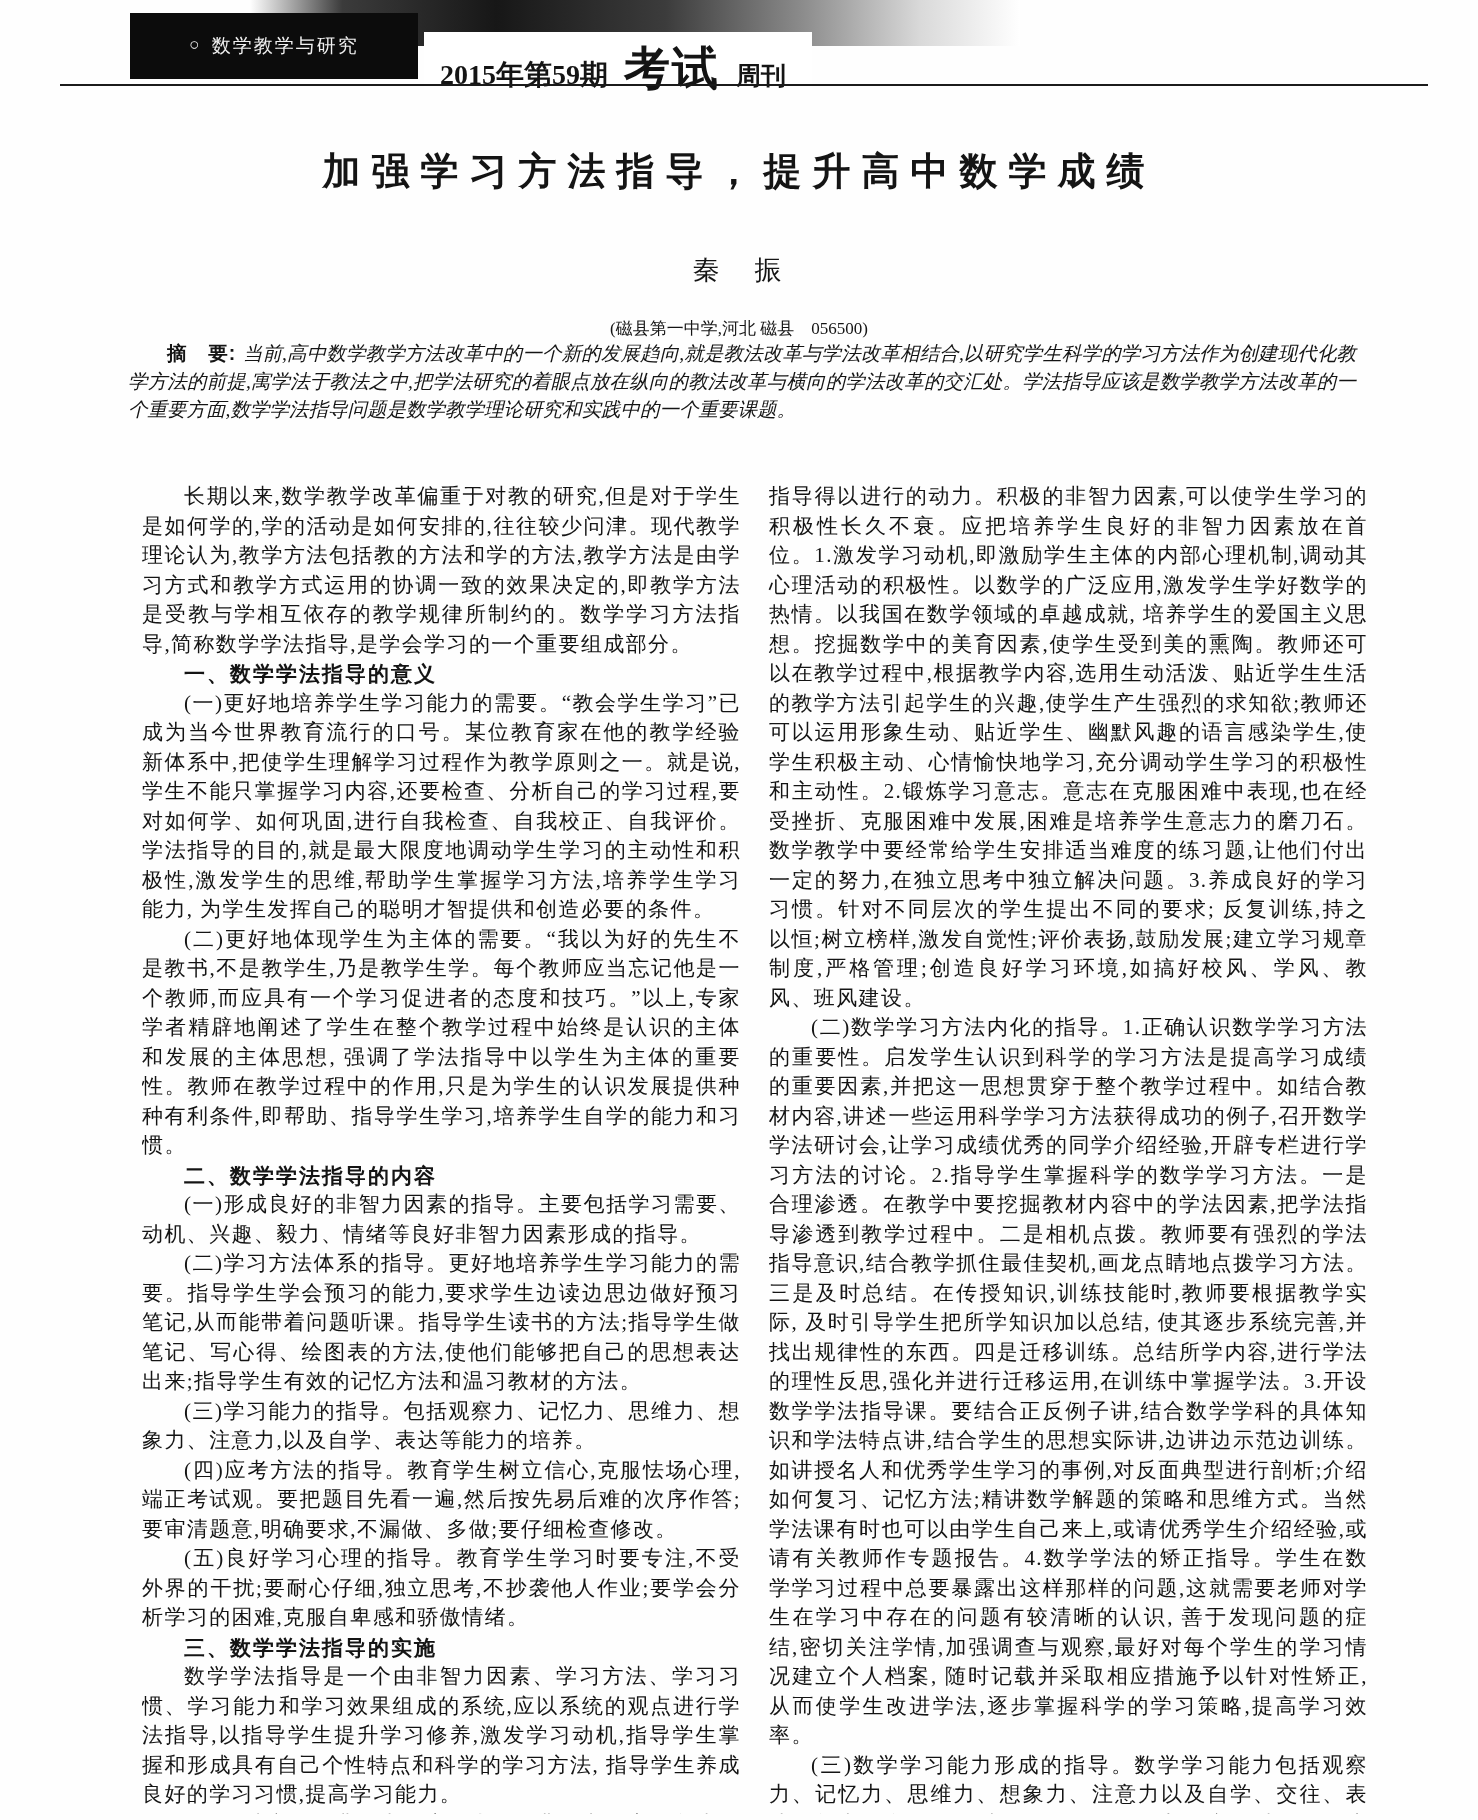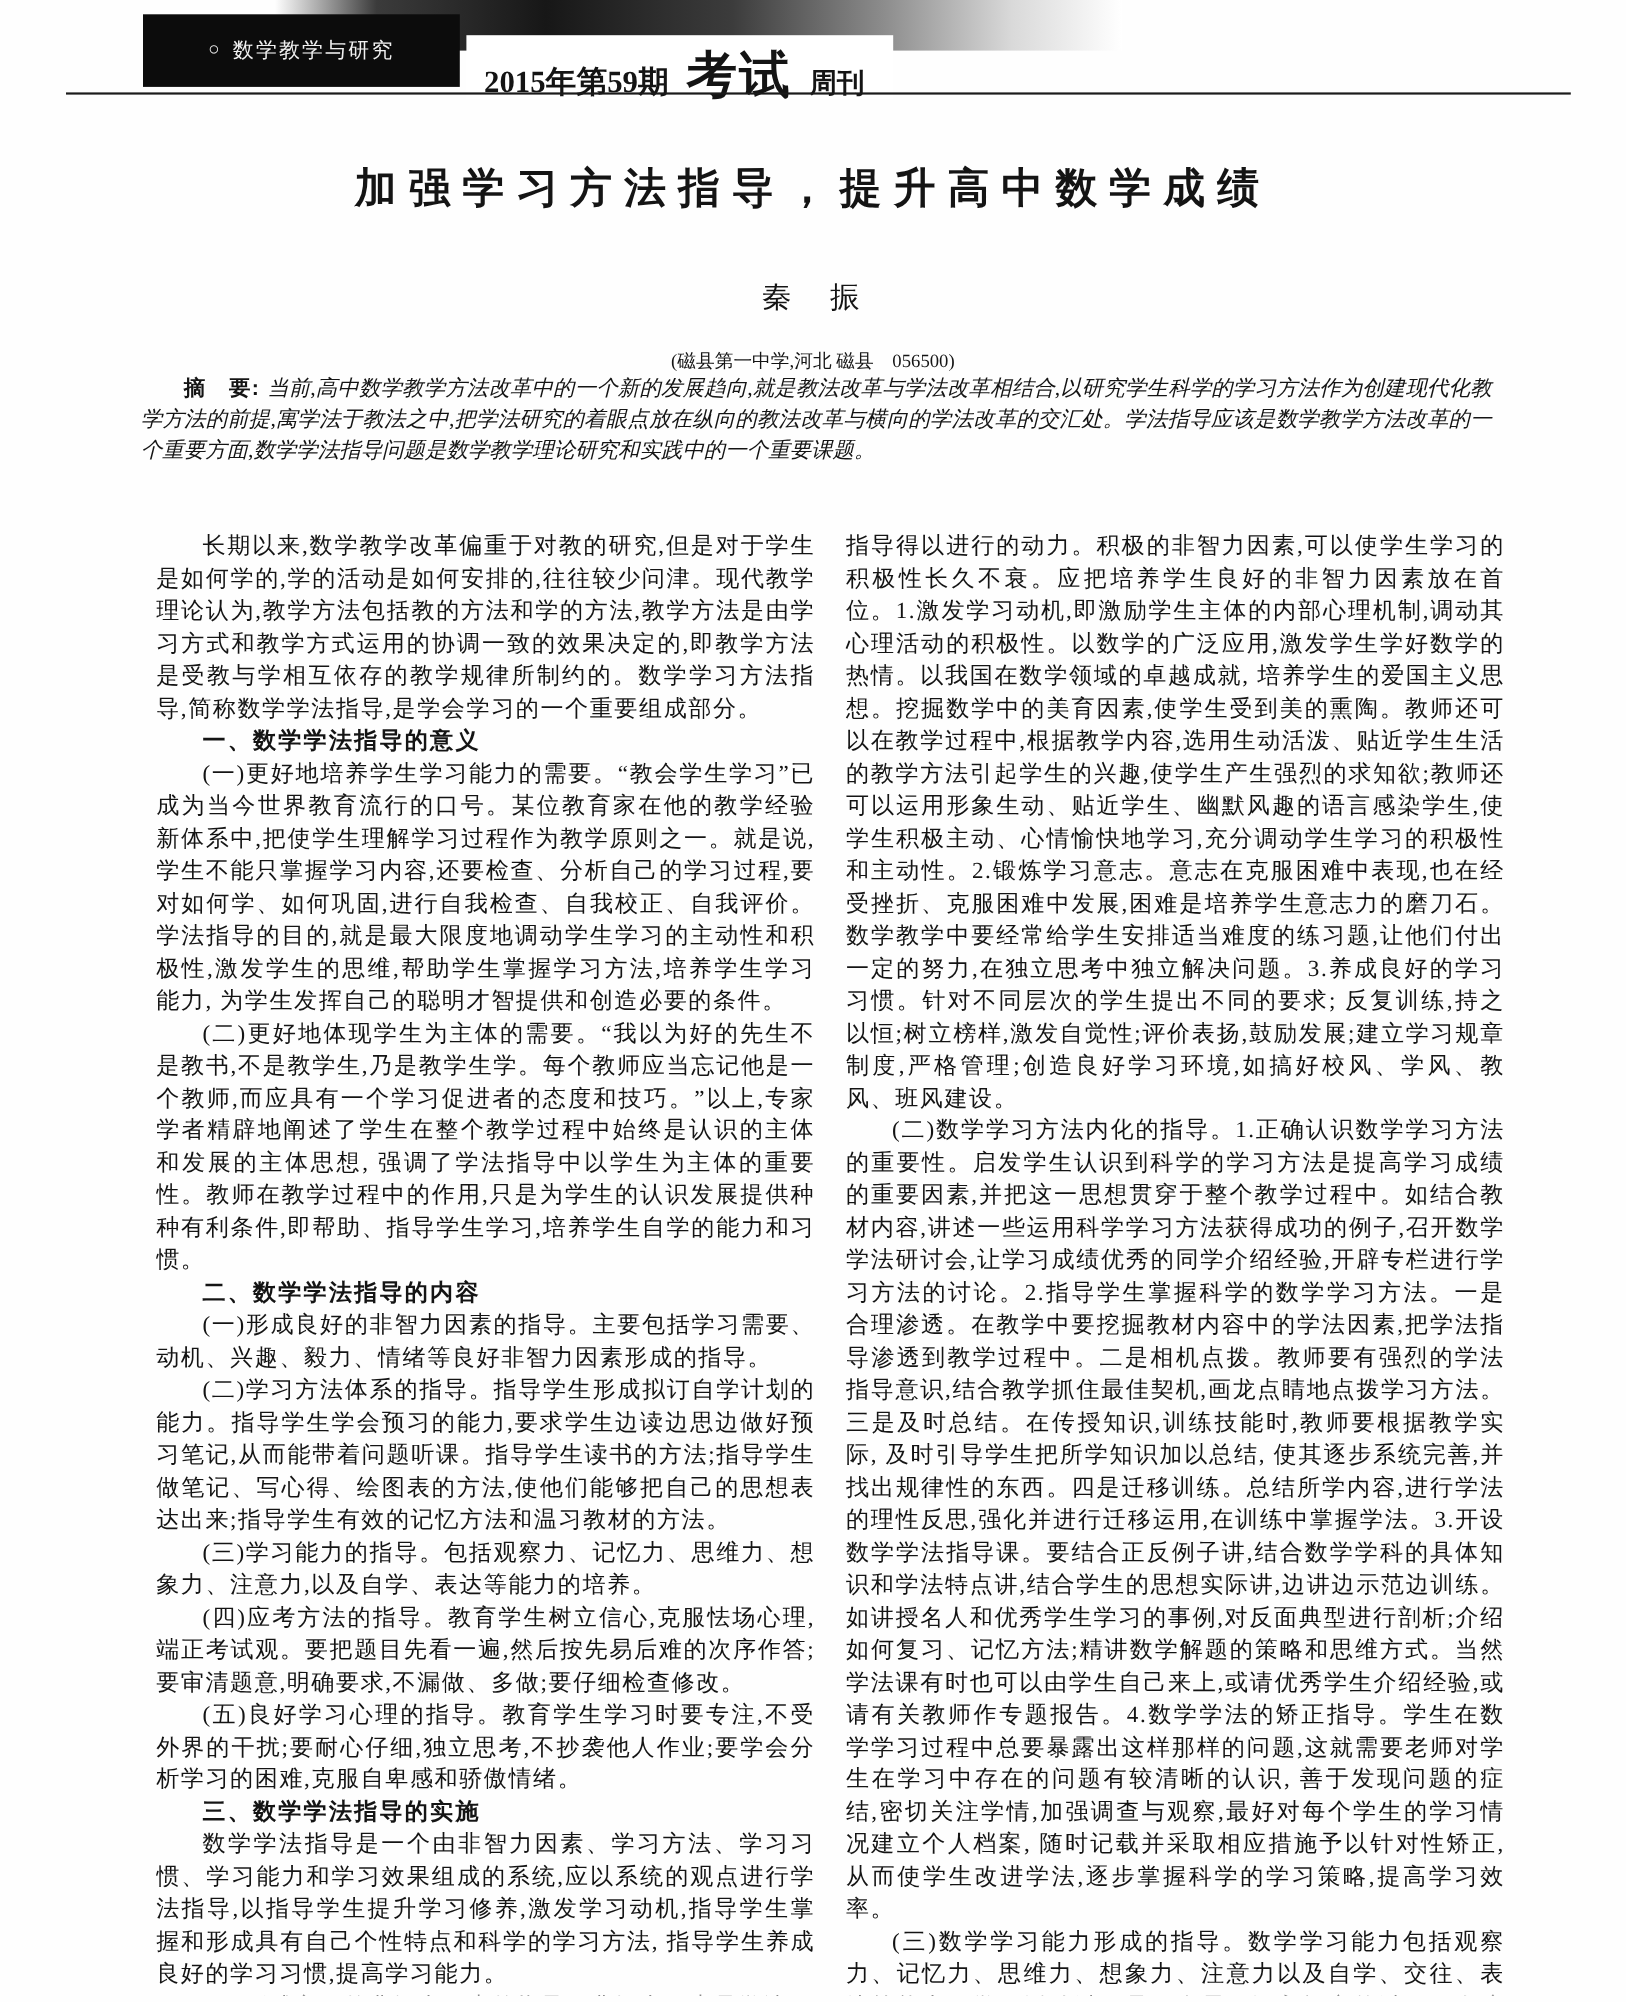--- a/index.html
+++ b/index.html
@@ -104,21 +104,21 @@
   </div>
 
   <div class="columns">
     <div class="col">
         <p class="para">长期以来,数学教学改革偏重于对教的研究,但是对于学生是如何学的,学的活动是如何安排的,往往较少问津。现代教学理论认为,教学方法包括教的方法和学的方法,教学方法是由学习方式和教学方式运用的协调一致的效果决定的,即教学方法是受教与学相互依存的教学规律所制约的。数学学习方法指导,简称数学学法指导,是学会学习的一个重要组成部分。</p>
         <p class="sec-head">一、数学学法指导的意义</p>
         <p class="para">(一)更好地培养学生学习能力的需要。“教会学生学习”已成为当今世界教育流行的口号。某位教育家在他的教学经验新体系中,把使学生理解学习过程作为教学原则之一。就是说,学生不能只掌握学习内容,还要检查、分析自己的学习过程,要对如何学、如何巩固,进行自我检查、自我校正、自我评价。学法指导的目的,就是最大限度地调动学生学习的主动性和积极性,激发学生的思维,帮助学生掌握学习方法,培养学生学习能力, 为学生发挥自己的聪明才智提供和创造必要的条件。</p>
         <p class="para">(二)更好地体现学生为主体的需要。“我以为好的先生不是教书,不是教学生,乃是教学生学。每个教师应当忘记他是一个教师,而应具有一个学习促进者的态度和技巧。”以上,专家学者精辟地阐述了学生在整个教学过程中始终是认识的主体和发展的主体思想, 强调了学法指导中以学生为主体的重要性。教师在教学过程中的作用,只是为学生的认识发展提供种种有利条件,即帮助、指导学生学习,培养学生自学的能力和习惯。</p>
         <p class="sec-head">二、数学学法指导的内容</p>
         <p class="para">(一)形成良好的非智力因素的指导。主要包括学习需要、动机、兴趣、毅力、情绪等良好非智力因素形成的指导。</p>
-        <p class="para">(二)学习方法体系的指导。指导学生形成拟订自学计划的能力。指导学生学会预习的能力,要求学生边读边思边做好预习笔记,从而能带着问题听课。指导学生读书的方法;指导学生做笔记、写心得、绘图表的方法,使他们能够把自己的思想表达出来;指导学生有效的记忆方法和温习教材的方法。</p>
+        <p class="para">(二)学习方法体系的指导。更好地培养学生学习能力的需要。指导学生学会预习的能力,要求学生边读边思边做好预习笔记,从而能带着问题听课。指导学生读书的方法;指导学生做笔记、写心得、绘图表的方法,使他们能够把自己的思想表达出来;指导学生有效的记忆方法和温习教材的方法。</p>
         <p class="para">(三)学习能力的指导。包括观察力、记忆力、思维力、想象力、注意力,以及自学、表达等能力的培养。</p>
         <p class="para">(四)应考方法的指导。教育学生树立信心,克服怯场心理,端正考试观。要把题目先看一遍,然后按先易后难的次序作答;要审清题意,明确要求,不漏做、多做;要仔细检查修改。</p>
         <p class="para">(五)良好学习心理的指导。教育学生学习时要专注,不受外界的干扰;要耐心仔细,独立思考,不抄袭他人作业;要学会分析学习的困难,克服自卑感和骄傲情绪。</p>
         <p class="sec-head">三、数学学法指导的实施</p>
         <p class="para">数学学法指导是一个由非智力因素、学习方法、学习习惯、学习能力和学习效果组成的系统,应以系统的观点进行学法指导,以指导学生提升学习修养,激发学习动机,指导学生掌握和形成具有自己个性特点和科学的学习方法, 指导学生养成良好的学习习惯,提高学习能力。</p>
         <p class="para">(一)形成良好的非智力因素的指导。非智力因素是学法</p>
       </div>
     <div class="col">
         <p class="para noindent">指导得以进行的动力。积极的非智力因素,可以使学生学习的积极性长久不衰。应把培养学生良好的非智力因素放在首位。1.激发学习动机,即激励学生主体的内部心理机制,调动其心理活动的积极性。以数学的广泛应用,激发学生学好数学的热情。以我国在数学领域的卓越成就, 培养学生的爱国主义思想。挖掘数学中的美育因素,使学生受到美的熏陶。教师还可以在教学过程中,根据教学内容,选用生动活泼、贴近学生生活的教学方法引起学生的兴趣,使学生产生强烈的求知欲;教师还可以运用形象生动、贴近学生、幽默风趣的语言感染学生,使学生积极主动、心情愉快地学习,充分调动学生学习的积极性和主动性。2.锻炼学习意志。意志在克服困难中表现,也在经受挫折、克服困难中发展,困难是培养学生意志力的磨刀石。数学教学中要经常给学生安排适当难度的练习题,让他们付出一定的努力,在独立思考中独立解决问题。3.养成良好的学习习惯。针对不同层次的学生提出不同的要求; 反复训练,持之以恒;树立榜样,激发自觉性;评价表扬,鼓励发展;建立学习规章制度,严格管理;创造良好学习环境,如搞好校风、学风、教风、班风建设。</p>
         <p class="para">(二)数学学习方法内化的指导。1.正确认识数学学习方法的重要性。启发学生认识到科学的学习方法是提高学习成绩的重要因素,并把这一思想贯穿于整个教学过程中。如结合教材内容,讲述一些运用科学学习方法获得成功的例子,召开数学学法研讨会,让学习成绩优秀的同学介绍经验,开辟专栏进行学习方法的讨论。2.指导学生掌握科学的数学学习方法。一是合理渗透。在教学中要挖掘教材内容中的学法因素,把学法指导渗透到教学过程中。二是相机点拨。教师要有强烈的学法指导意识,结合教学抓住最佳契机,画龙点睛地点拨学习方法。三是及时总结。在传授知识,训练技能时,教师要根据教学实际, 及时引导学生把所学知识加以总结, 使其逐步系统完善,并找出规律性的东西。四是迁移训练。总结所学内容,进行学法的理性反思,强化并进行迁移运用,在训练中掌握学法。3.开设数学学法指导课。要结合正反例子讲,结合数学学科的具体知识和学法特点讲,结合学生的思想实际讲,边讲边示范边训练。如讲授名人和优秀学生学习的事例,对反面典型进行剖析;介绍如何复习、记忆方法;精讲数学解题的策略和思维方式。当然学法课有时也可以由学生自己来上,或请优秀学生介绍经验,或请有关教师作专题报告。4.数学学法的矫正指导。学生在数学学习过程中总要暴露出这样那样的问题,这就需要老师对学生在学习中存在的问题有较清晰的认识, 善于发现问题的症结,密切关注学情,加强调查与观察,最好对每个学生的学习情况建立个人档案, 随时记载并采取相应措施予以针对性矫正,从而使学生改进学法,逐步掌握科学的学习策略,提高学习效率。</p>

